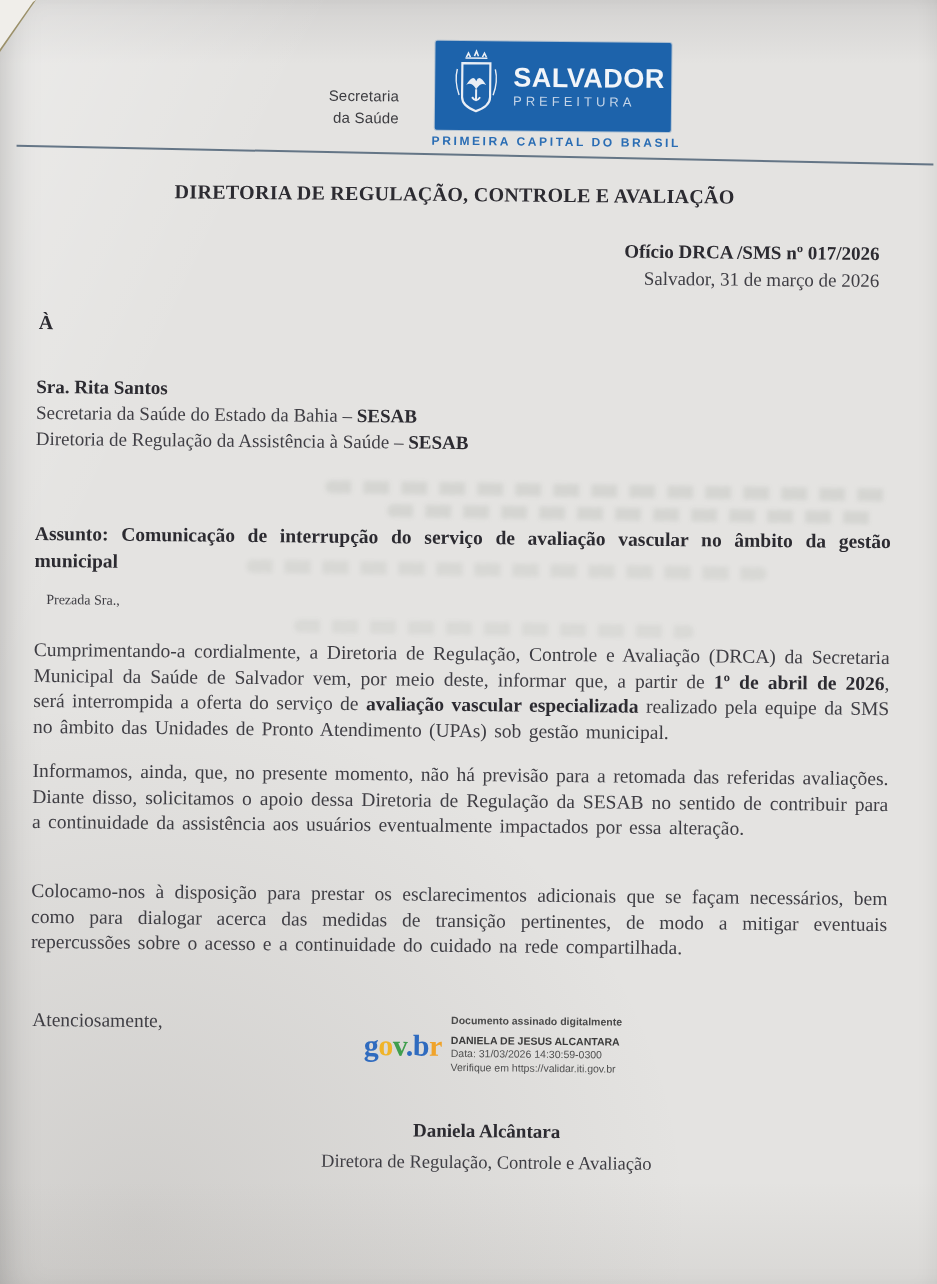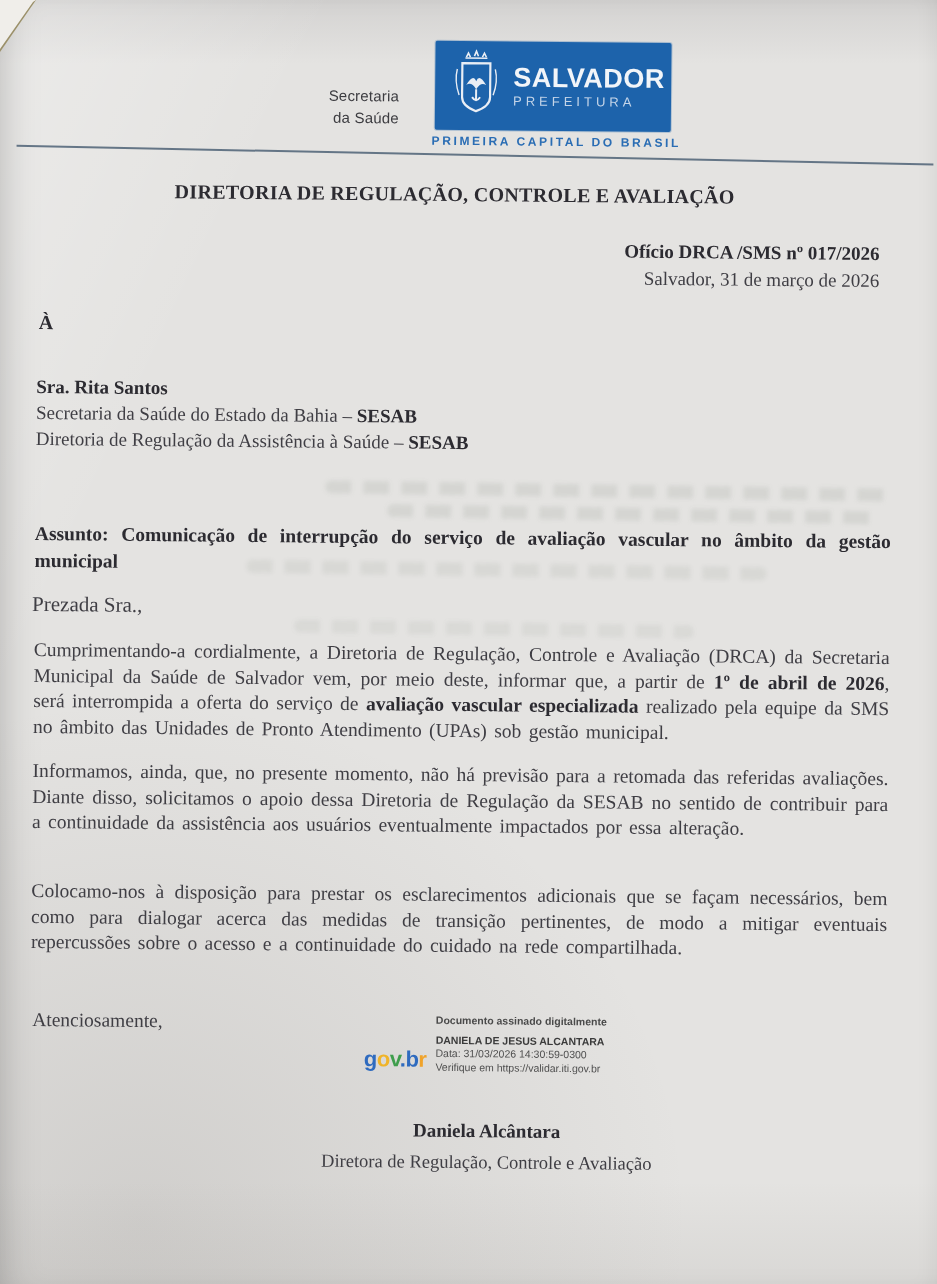--- a/index.html
+++ b/index.html
@@ -88,36 +88,36 @@
   .ghost.g1{left:330px;top:483px;width:566px;}
   .ghost.g2{left:392px;top:506px;width:486px;}
   .ghost.g3{left:252px;top:563px;width:520px;opacity:0.8;}
   .ghost.g4{left:300px;top:622px;width:400px;opacity:0.7;}
 
   .subject{
     position:absolute;left:40px;top:524px;width:856px;
     font-weight:bold;font-size:19.5px;line-height:27px;color:#2c2b31;
     text-align:justify;word-spacing:2.5px;
   }
-  .greeting{position:absolute;left:38px;top:596px;font-size:21px;}
+  .greeting{position:absolute;left:52px;top:596px;font-size:14px;}
   .para{
     position:absolute;left:40px;width:856px;
     font-size:19.5px;line-height:25.5px;text-align:justify;word-spacing:2.5px;
   }
   .para b{color:#2c2b31;}
   .p1{top:641px;}
   .p2{top:762px;}
   .p3{top:882px;}
   .closing{position:absolute;left:42px;top:1013px;font-size:19.5px;}
 
   .digital-sig{position:absolute;left:374px;top:1014px;display:flex;}
   .govbr{
-    font-family:Liberation Sans, sans-serif;
-    font-weight:bold;font-size:22px;letter-spacing:-0.5px;
-    margin-top:30px;line-height:31px;
+    font-family:Liberation Serif, serif;
+    font-weight:bold;font-size:30px;letter-spacing:-0.5px;
+    margin-top:16px;line-height:31px;
   }
   .sig-text{
     margin-left:9px;
     font-family:"Liberation Sans","DejaVu Sans",sans-serif;
     font-size:10.5px;line-height:13.5px;color:#474747;font-weight:bold;
   }
   .sig-text .sig-header{margin-bottom:6px;color:#4a4a4a;}
   .sig-text .sig-signer{color:#3b3b3b;}
   .sig-text .sig-date,.sig-text .sig-verify{font-weight:normal;color:#4f4f4f;}
 

